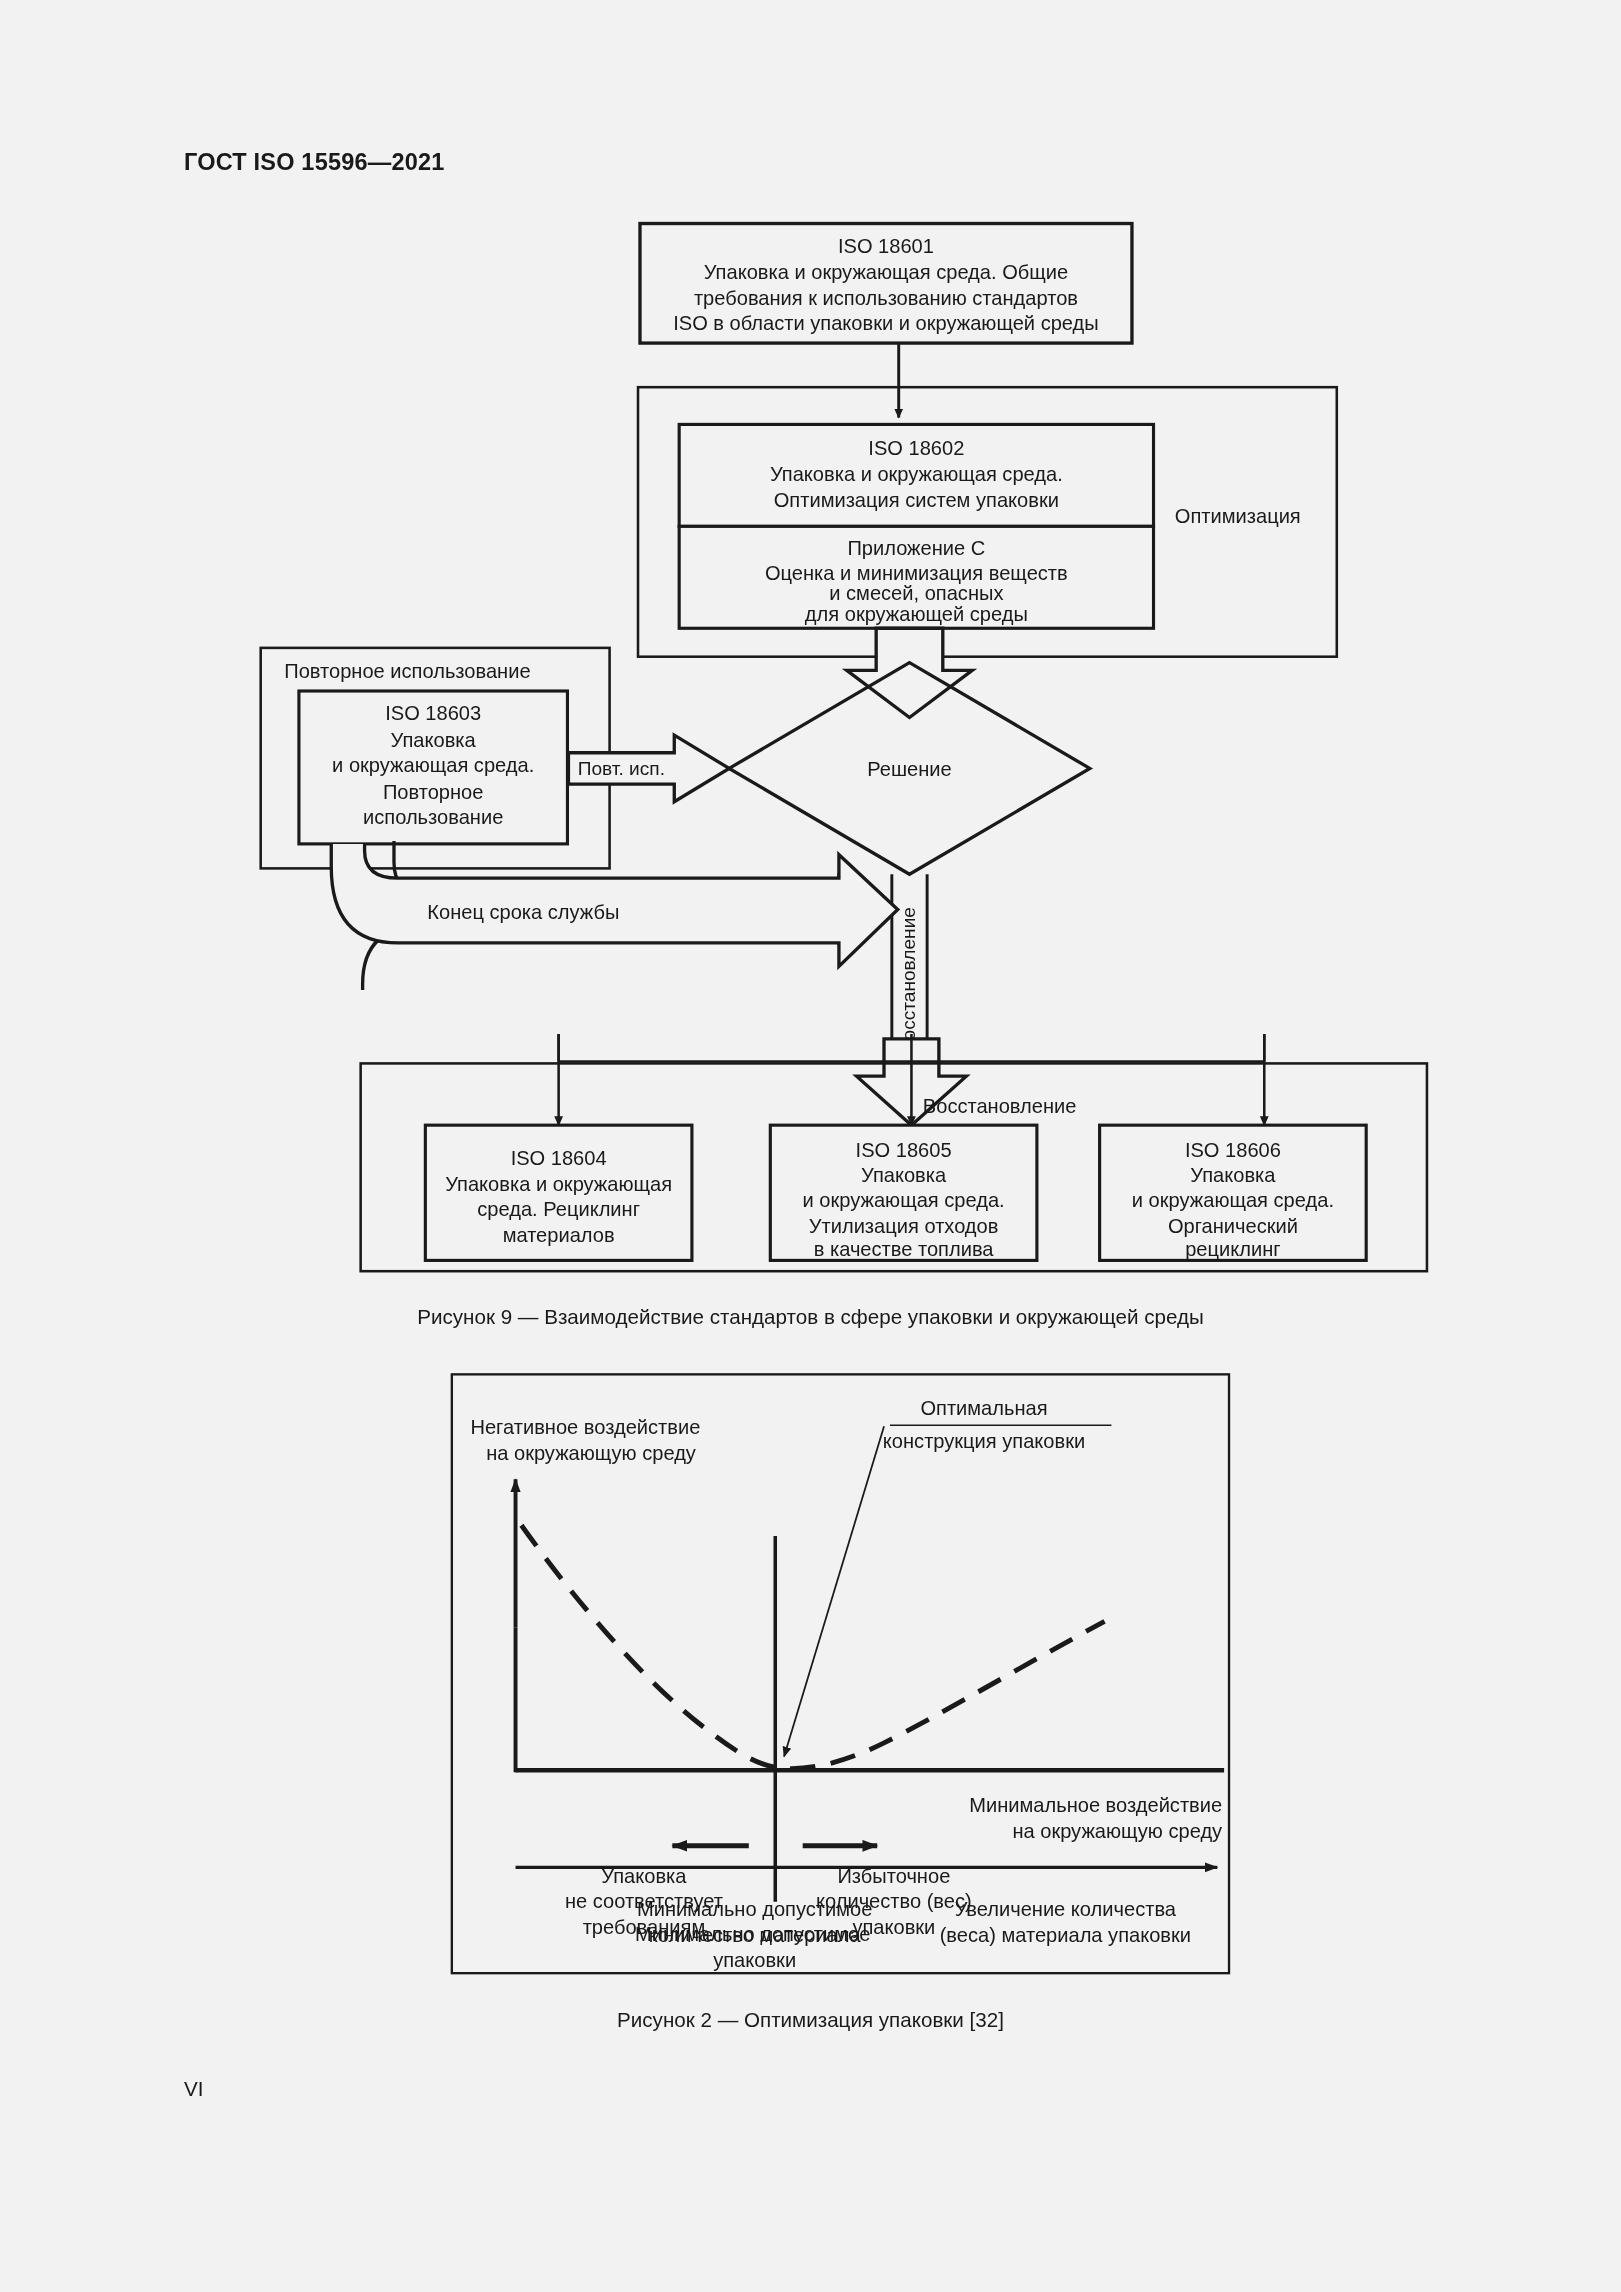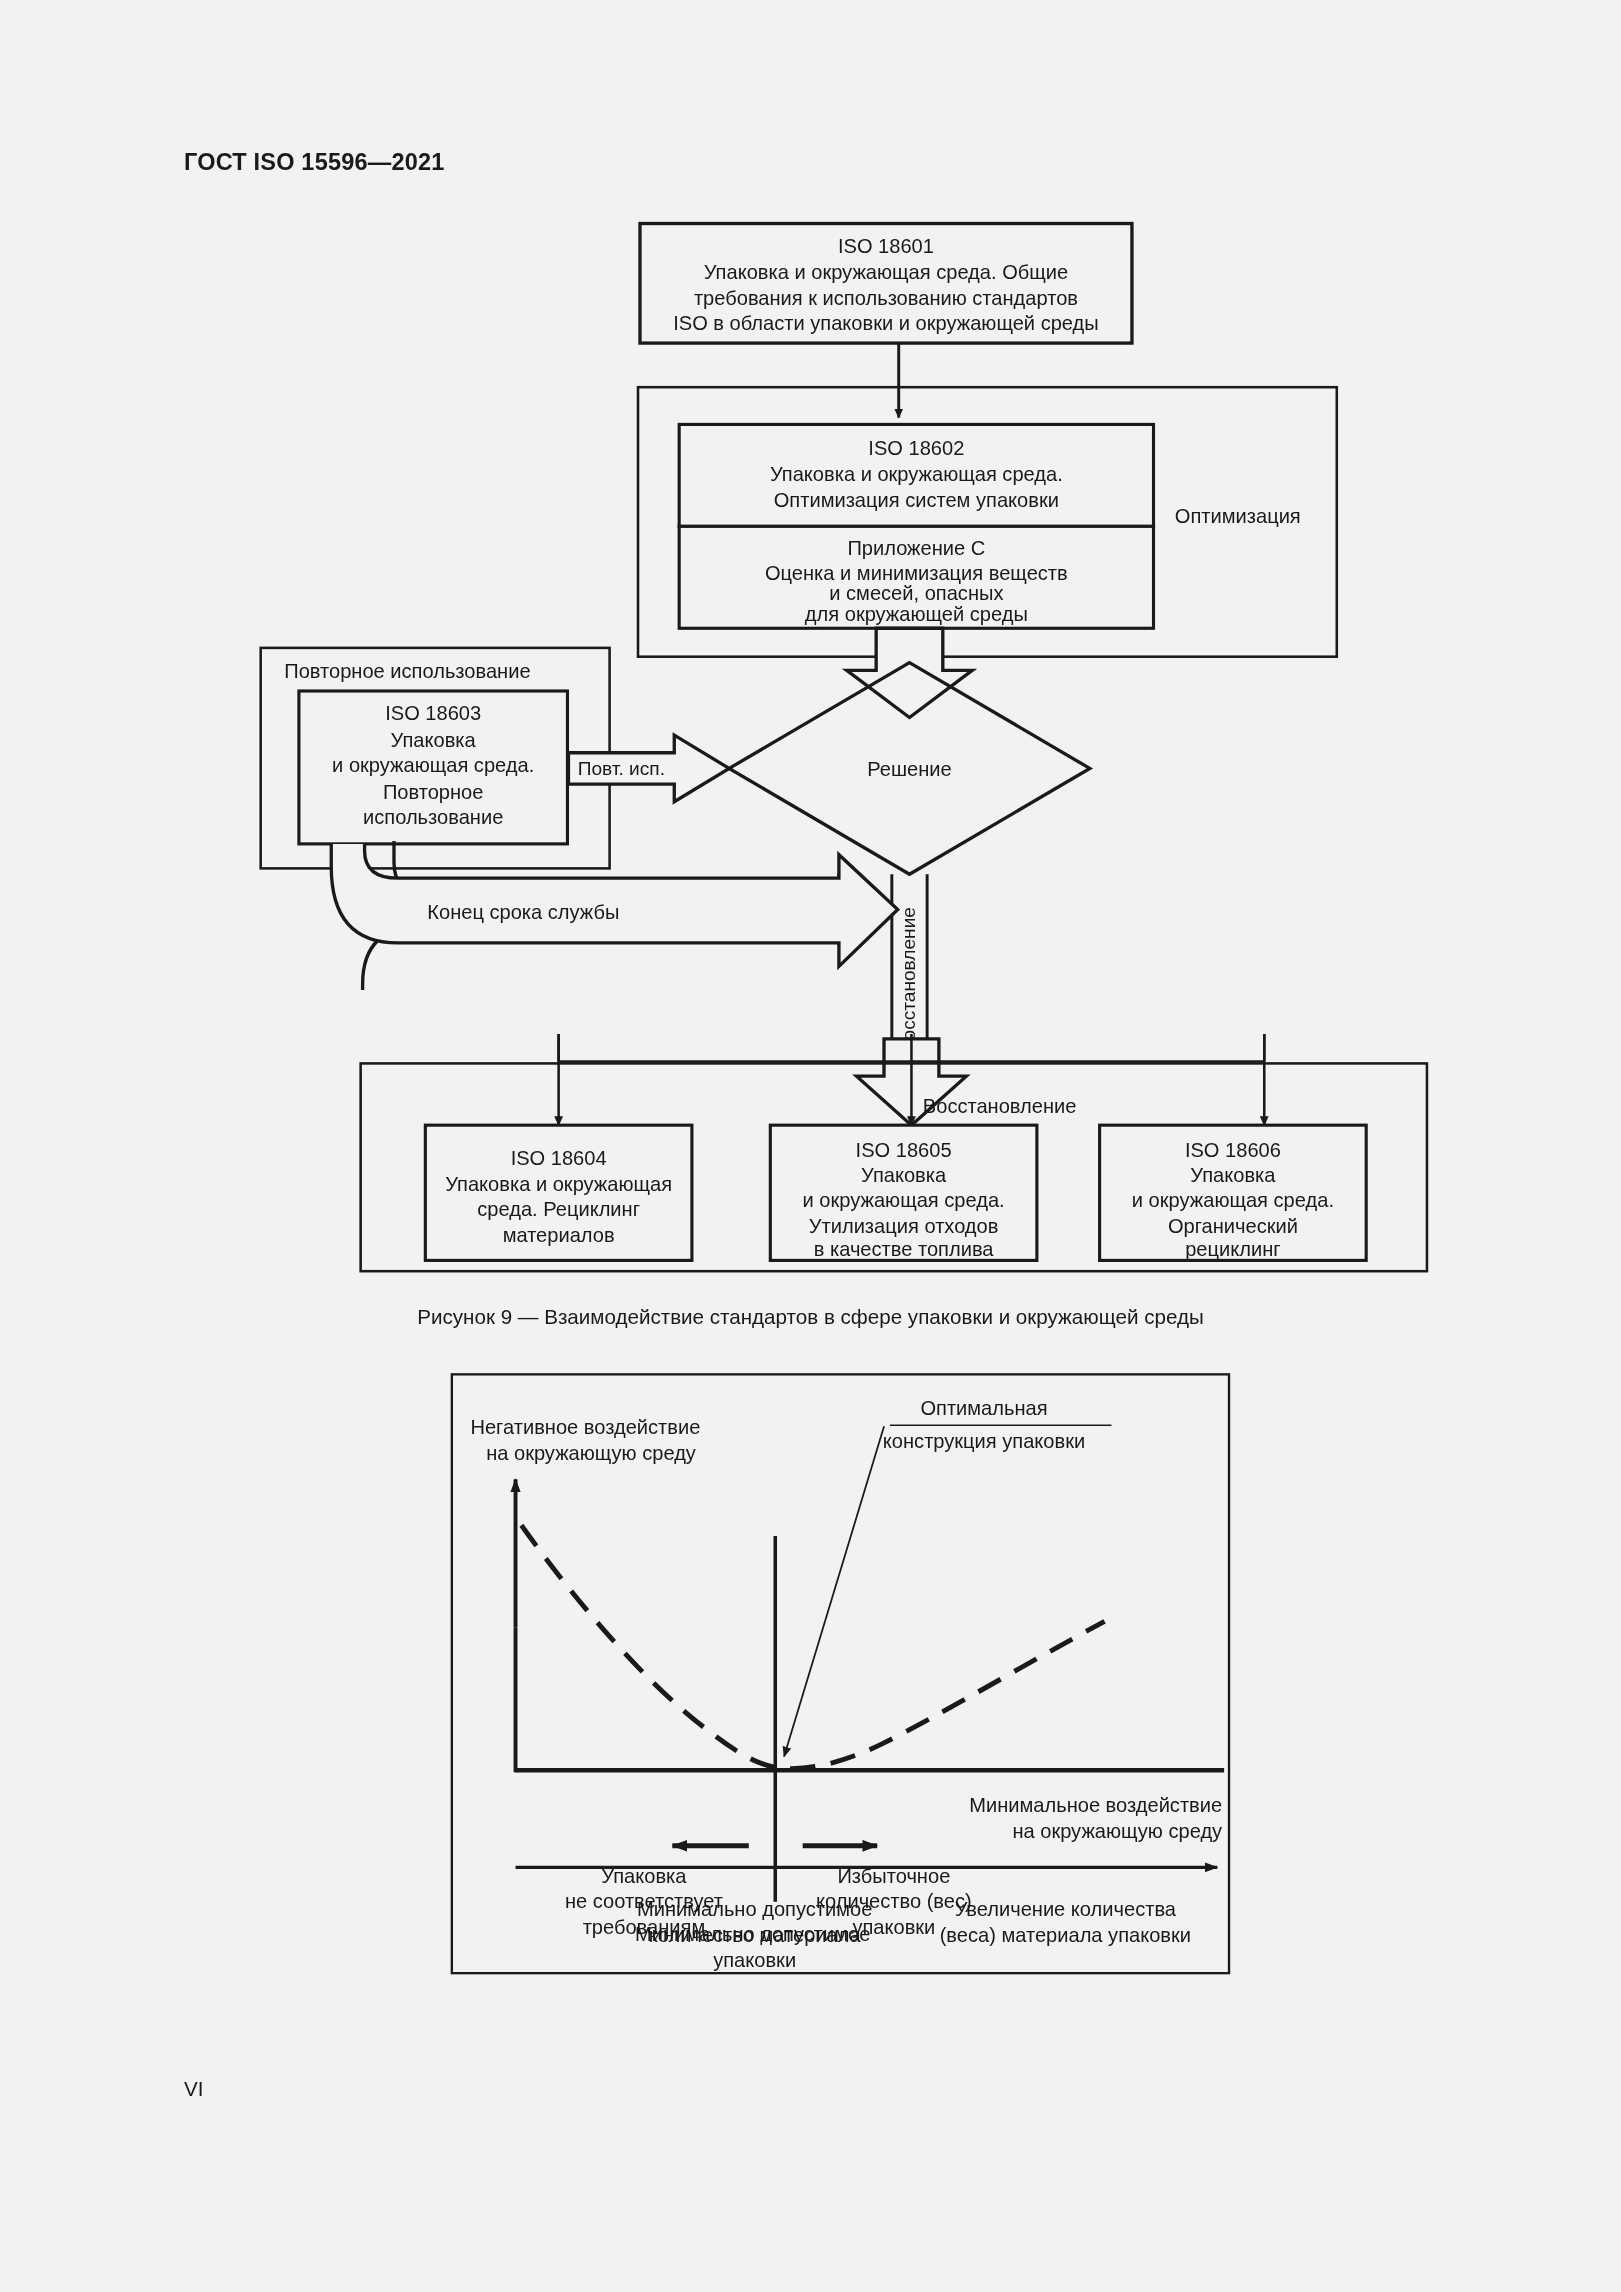--- a/index.html
+++ b/index.html
@@ -290,17 +290,18 @@
 
       <text class="svgtext" x="768" y="1955" text-anchor="middle">Минимально допустимое</text>
       <text class="svgtext" x="768" y="1981" text-anchor="middle">количество материала</text>
       <text class="svgtext" x="768" y="2007" text-anchor="middle">упаковки</text>
 
       <text class="svgtext" x="1085" y="1955" text-anchor="middle">Увеличение количества</text>
       <text class="svgtext" x="1085" y="1981" text-anchor="middle">(веса) материала упаковки</text>
     </svg>
   </div>
 
+  <div class="fig-caption" id="cap2">Рисунок 2 — Оптимизация упаковки [32]</div>
 
   <div class="page-number">VI</div>
 
 </div>
 
 
 </body></html>

